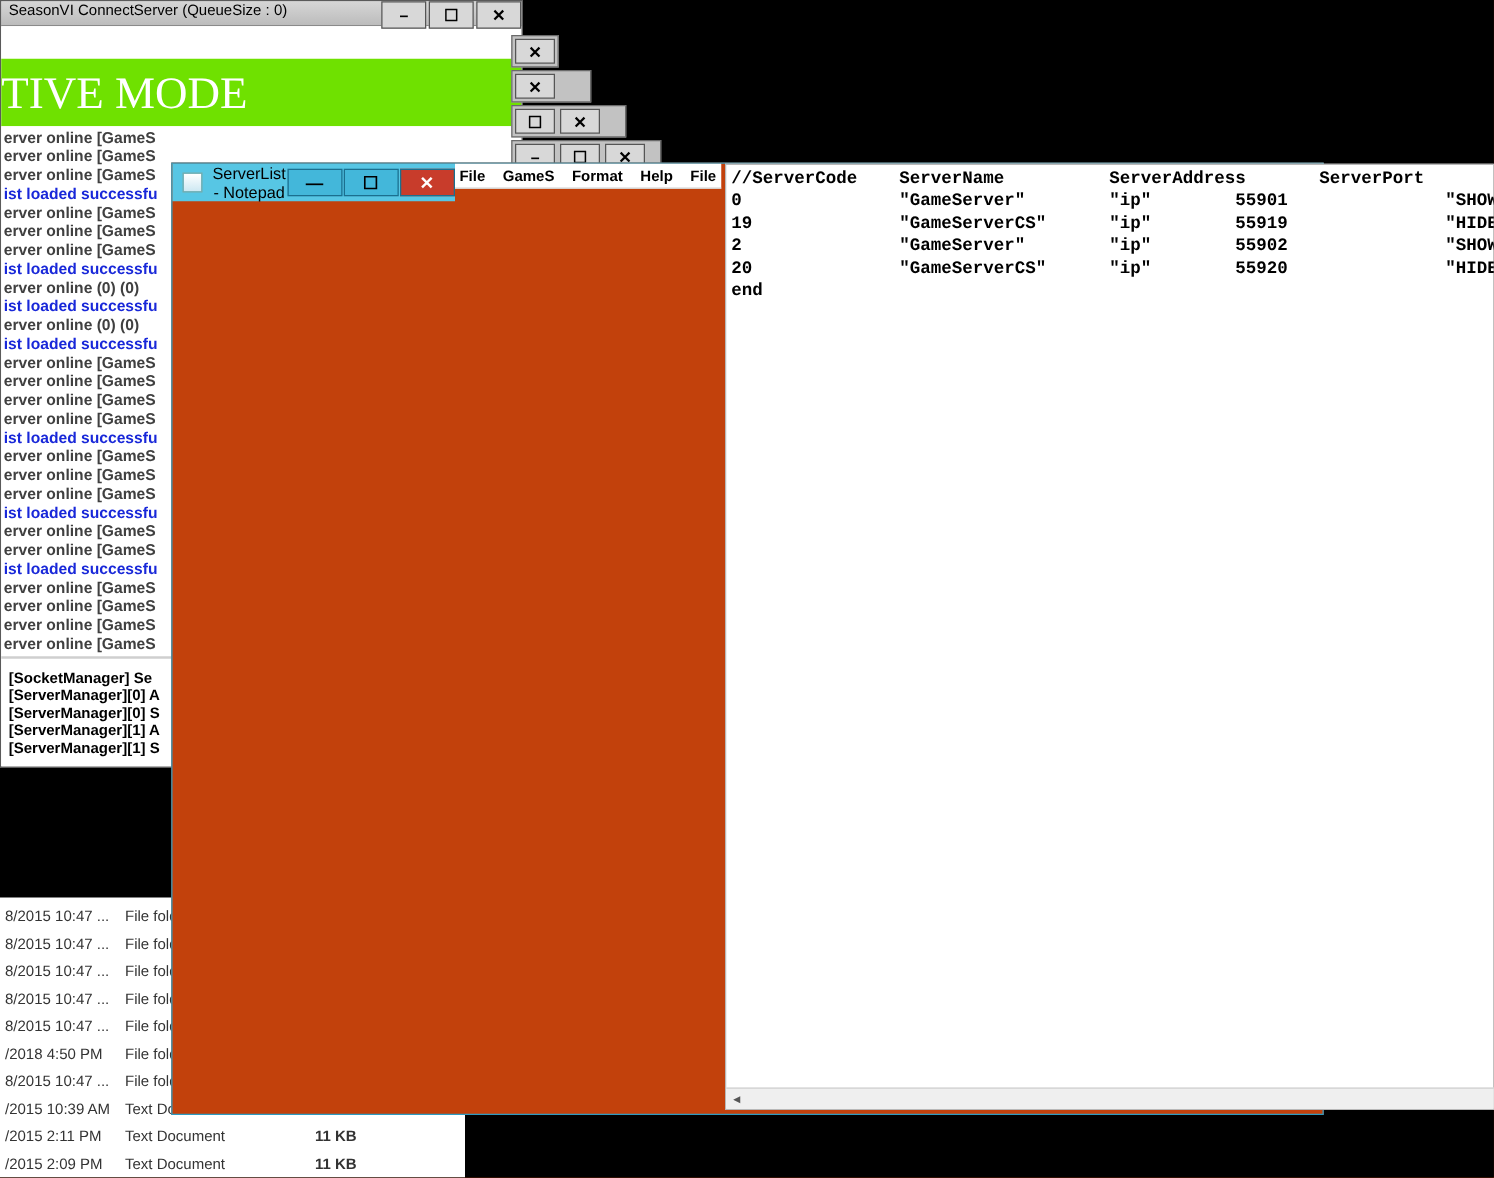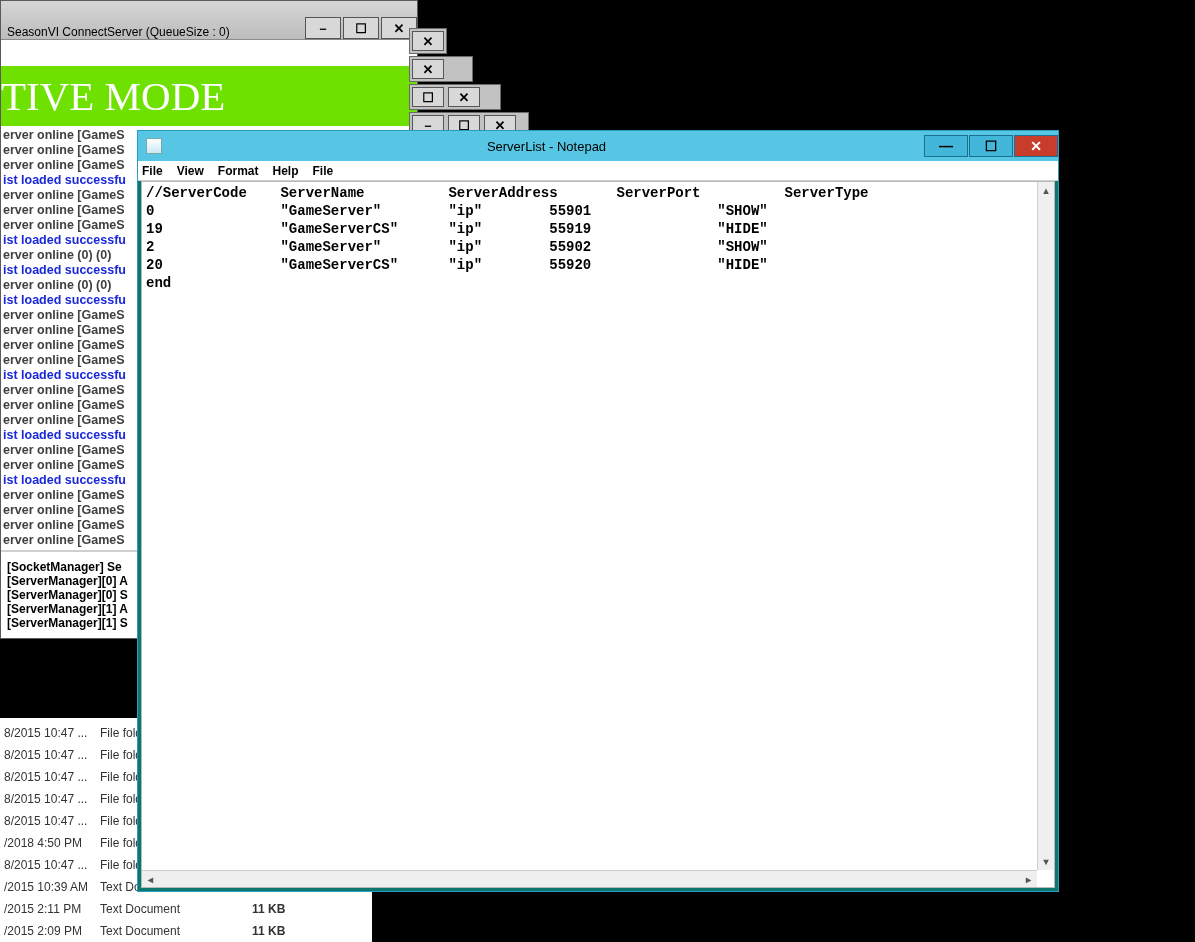--- a/index.html
+++ b/index.html
@@ -8,22 +8,22 @@
   
   .connectserver-window {
     position: absolute;
     left: 0; top: 0;
     width: 418px;
     background: #c2c2c2;
     border: 1px solid #5a5a5a;
   }
   .cs-titlebar {
     display: flex;
-    align-items: flex-end;
-    height: 39px;
+    align-items: flex-start;
+    height: 20px;
     background: linear-gradient(#d6d6d6,#bcbcbc);
     border-bottom: 1px solid #8a8a8a;
     padding-left: 6px;
     font-size: 12px;
   }
   .cs-titlebar .title-text { flex: 1; }
   .tb-btns { display: flex; }
   .tb-btn {
     width: 36px; height: 22px;
     border: 1px solid #555;
@@ -34,21 +34,21 @@
     font-size: 13px;
     font-weight:bold;
     line-height:1;
   }
   .cs-body { background: #fff; }
   .cs-spacer { height: 26px; background: #fff; }
   .cs-banner {
     background: #6fe100;
     color: #fff;
     font-family: "Times New Roman", serif;
-    font-size: 41px;
+    font-size: 36px;
     padding: 6px 0 6px 0;
     white-space: nowrap;
     overflow: hidden;
   }
   .cs-loglist {
     background: #fff;
     font-family: "Segoe UI", Tahoma, sans-serif;
     font-size: 12.5px;
     font-weight: bold;
     line-height: 15px;
@@ -99,24 +99,24 @@
   .explorer-row > span:nth-child(1){ width:96px; overflow:hidden; text-overflow:clip; white-space:nowrap;}
   .explorer-row > span:nth-child(2){ width:152px;}
   .explorer-row > span:nth-child(3){ width:60px;font-weight:bold;}
 
   
   .notepad-window {
     position:absolute;
     left: 137px; top: 130px;
     width: 922px;
     height: 762px;
-    background: #0f766e;
+    background: #c2410c;
     border: 1px solid #2d9bc1;
     display:flex;
-    flex-direction:column;
+    flex-direction:row;
   }
   .np-titlebar {
     height: 30px;
     display:flex;
     align-items:center;
     background: #57c6e4;
   }
   .np-icon {
     width:16px; height:16px;
     margin: 0 8px;
@@ -314,21 +314,21 @@
     <div class="np-icon"></div>
     <div class="np-title-text">ServerList - Notepad</div>
     <div class="np-controls">
       <div class="np-ctrl min">—</div>
       <div class="np-ctrl max">☐</div>
       <div class="np-ctrl close">✕</div>
     </div>
   </div>
   <div class="np-menubar">
     <span>File</span>
-    <span>View</span>
+    <span>GameS</span>
     <span>Format</span>
     <span>Help</span>
     <span>File</span>
   </div>
   <div class="np-textarea-wrap">
     <div class="np-text" id="np-text">//ServerCode    ServerName          ServerAddress       ServerPort          ServerType
 0               "GameServer"        "ip"        55901               "SHOW"
 19              "GameServerCS"      "ip"        55919               "HIDE"
 2               "GameServer"        "ip"        55902               "SHOW"
 20              "GameServerCS"      "ip"        55920               "HIDE"

